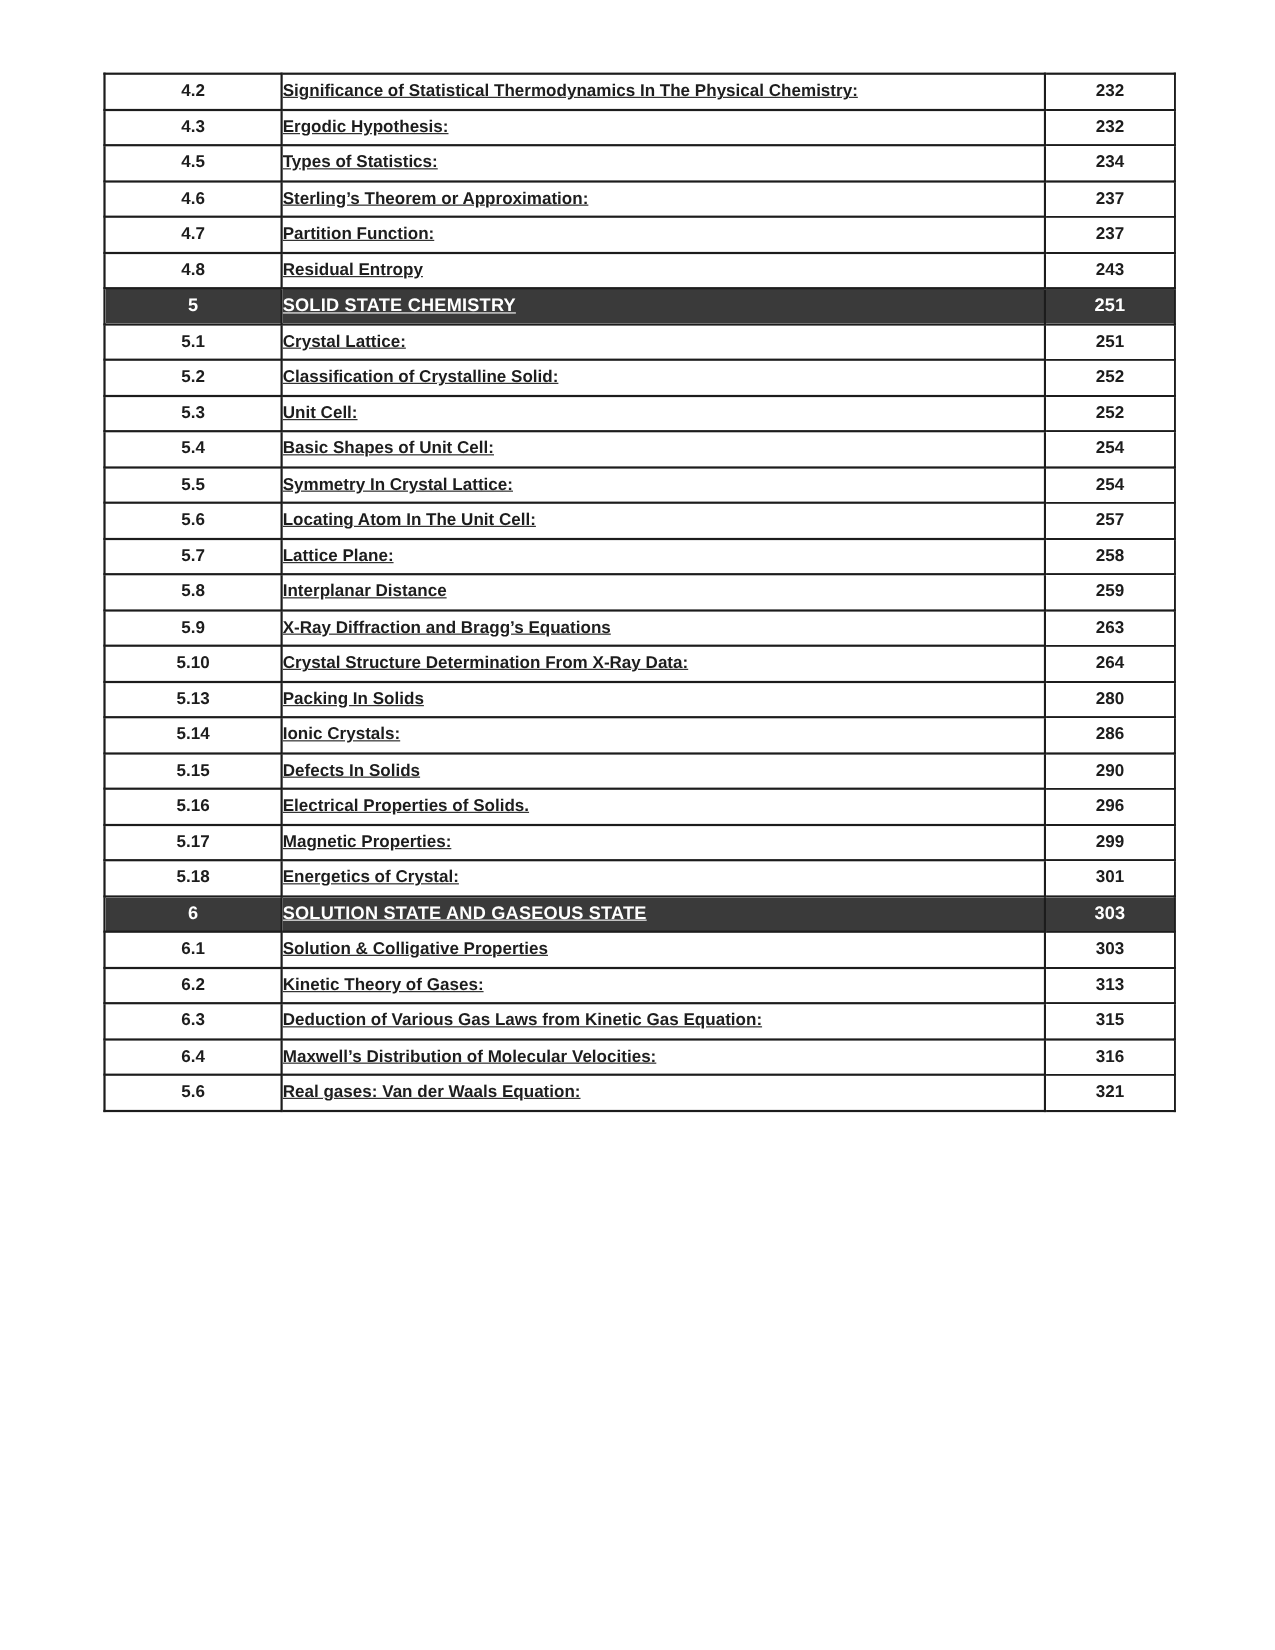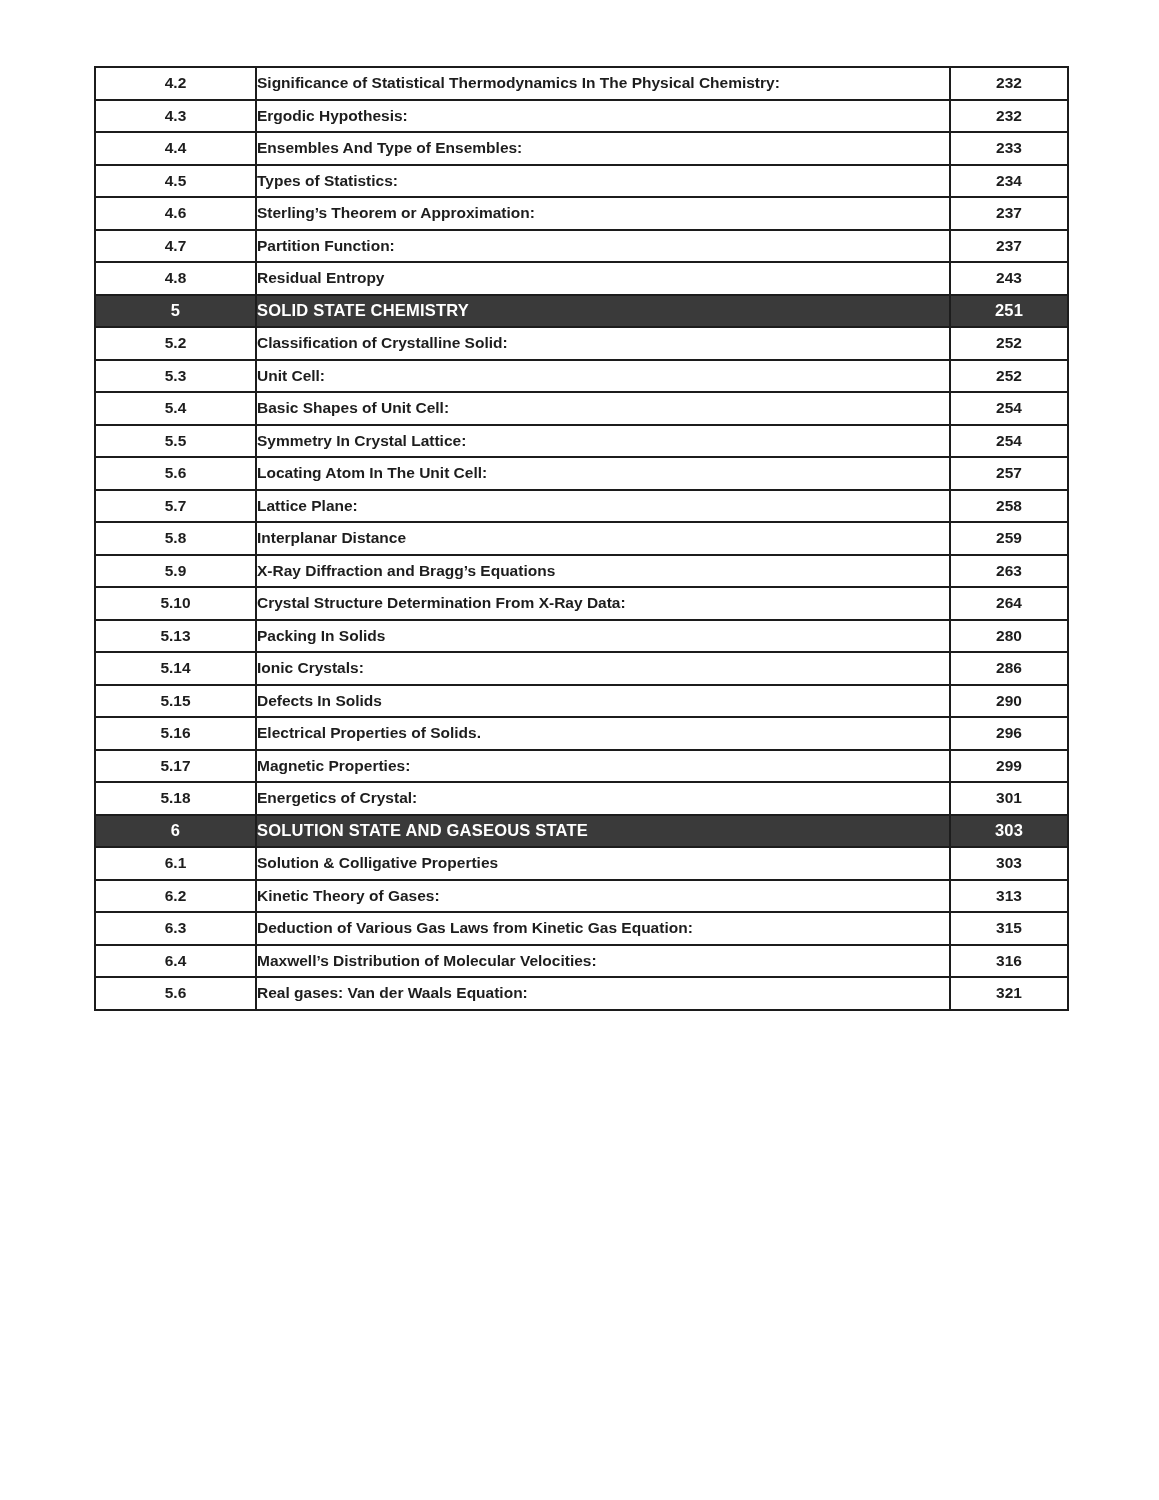--- a/index.html
+++ b/index.html
@@ -31,21 +31,21 @@
     font-weight: bold;
     color: #1d1d1d;
     padding: 0;
     overflow: hidden;
     white-space: nowrap;
   }
   col.c-num  { width: 161px; }
   col.c-title{ width: 694px; }
   col.c-page { width: 118px; }
   td.num  { text-align: center; }
-  td.title{ text-align: left; padding-left: 13px; padding-right: 6px; }
+  td.title{ text-align: left; padding-left: 13px; padding-right: 6px; text-decoration: underline; }
   td.page { text-align: center; margin-top: 12px; }
   tr.chapter td {
     background: #3a3a3a;
     color: #ffffff;
     font-size: 16.5px;
     letter-spacing: 0.2px;
   }
 </style>
 </head>
 <body>
@@ -62,25 +62,20 @@
           <td class="num">4.2</td>
           <td class="title">Significance of Statistical Thermodynamics In The Physical Chemistry:</td>
           <td class="page">232</td>
         </tr>
         <tr class="item">
           <td class="num">4.3</td>
           <td class="title">Ergodic Hypothesis:</td>
           <td class="page">232</td>
         </tr>
         <tr class="item">
-          <td class="num">4.4</td>
-          <td class="title">Ensembles And Type of Ensembles:</td>
-          <td class="page">233</td>
-        </tr>
-        <tr class="item">
           <td class="num">4.5</td>
           <td class="title">Types of Statistics:</td>
           <td class="page">234</td>
         </tr>
         <tr class="item">
           <td class="num">4.6</td>
           <td class="title">Sterling’s Theorem or Approximation:</td>
           <td class="page">237</td>
         </tr>
         <tr class="item">
@@ -89,20 +84,25 @@
           <td class="page">237</td>
         </tr>
         <tr class="item">
           <td class="num">4.8</td>
           <td class="title">Residual Entropy</td>
           <td class="page">243</td>
         </tr>
         <tr class="chapter">
           <td class="num">5</td>
           <td class="title">SOLID STATE CHEMISTRY</td>
+          <td class="page">251</td>
+        </tr>
+        <tr class="item">
+          <td class="num">5.1</td>
+          <td class="title">Crystal Lattice:</td>
           <td class="page">251</td>
         </tr>
         <tr class="item">
           <td class="num">5.2</td>
           <td class="title">Classification of Crystalline Solid:</td>
           <td class="page">252</td>
         </tr>
         <tr class="item">
           <td class="num">5.3</td>
           <td class="title">Unit Cell:</td>

